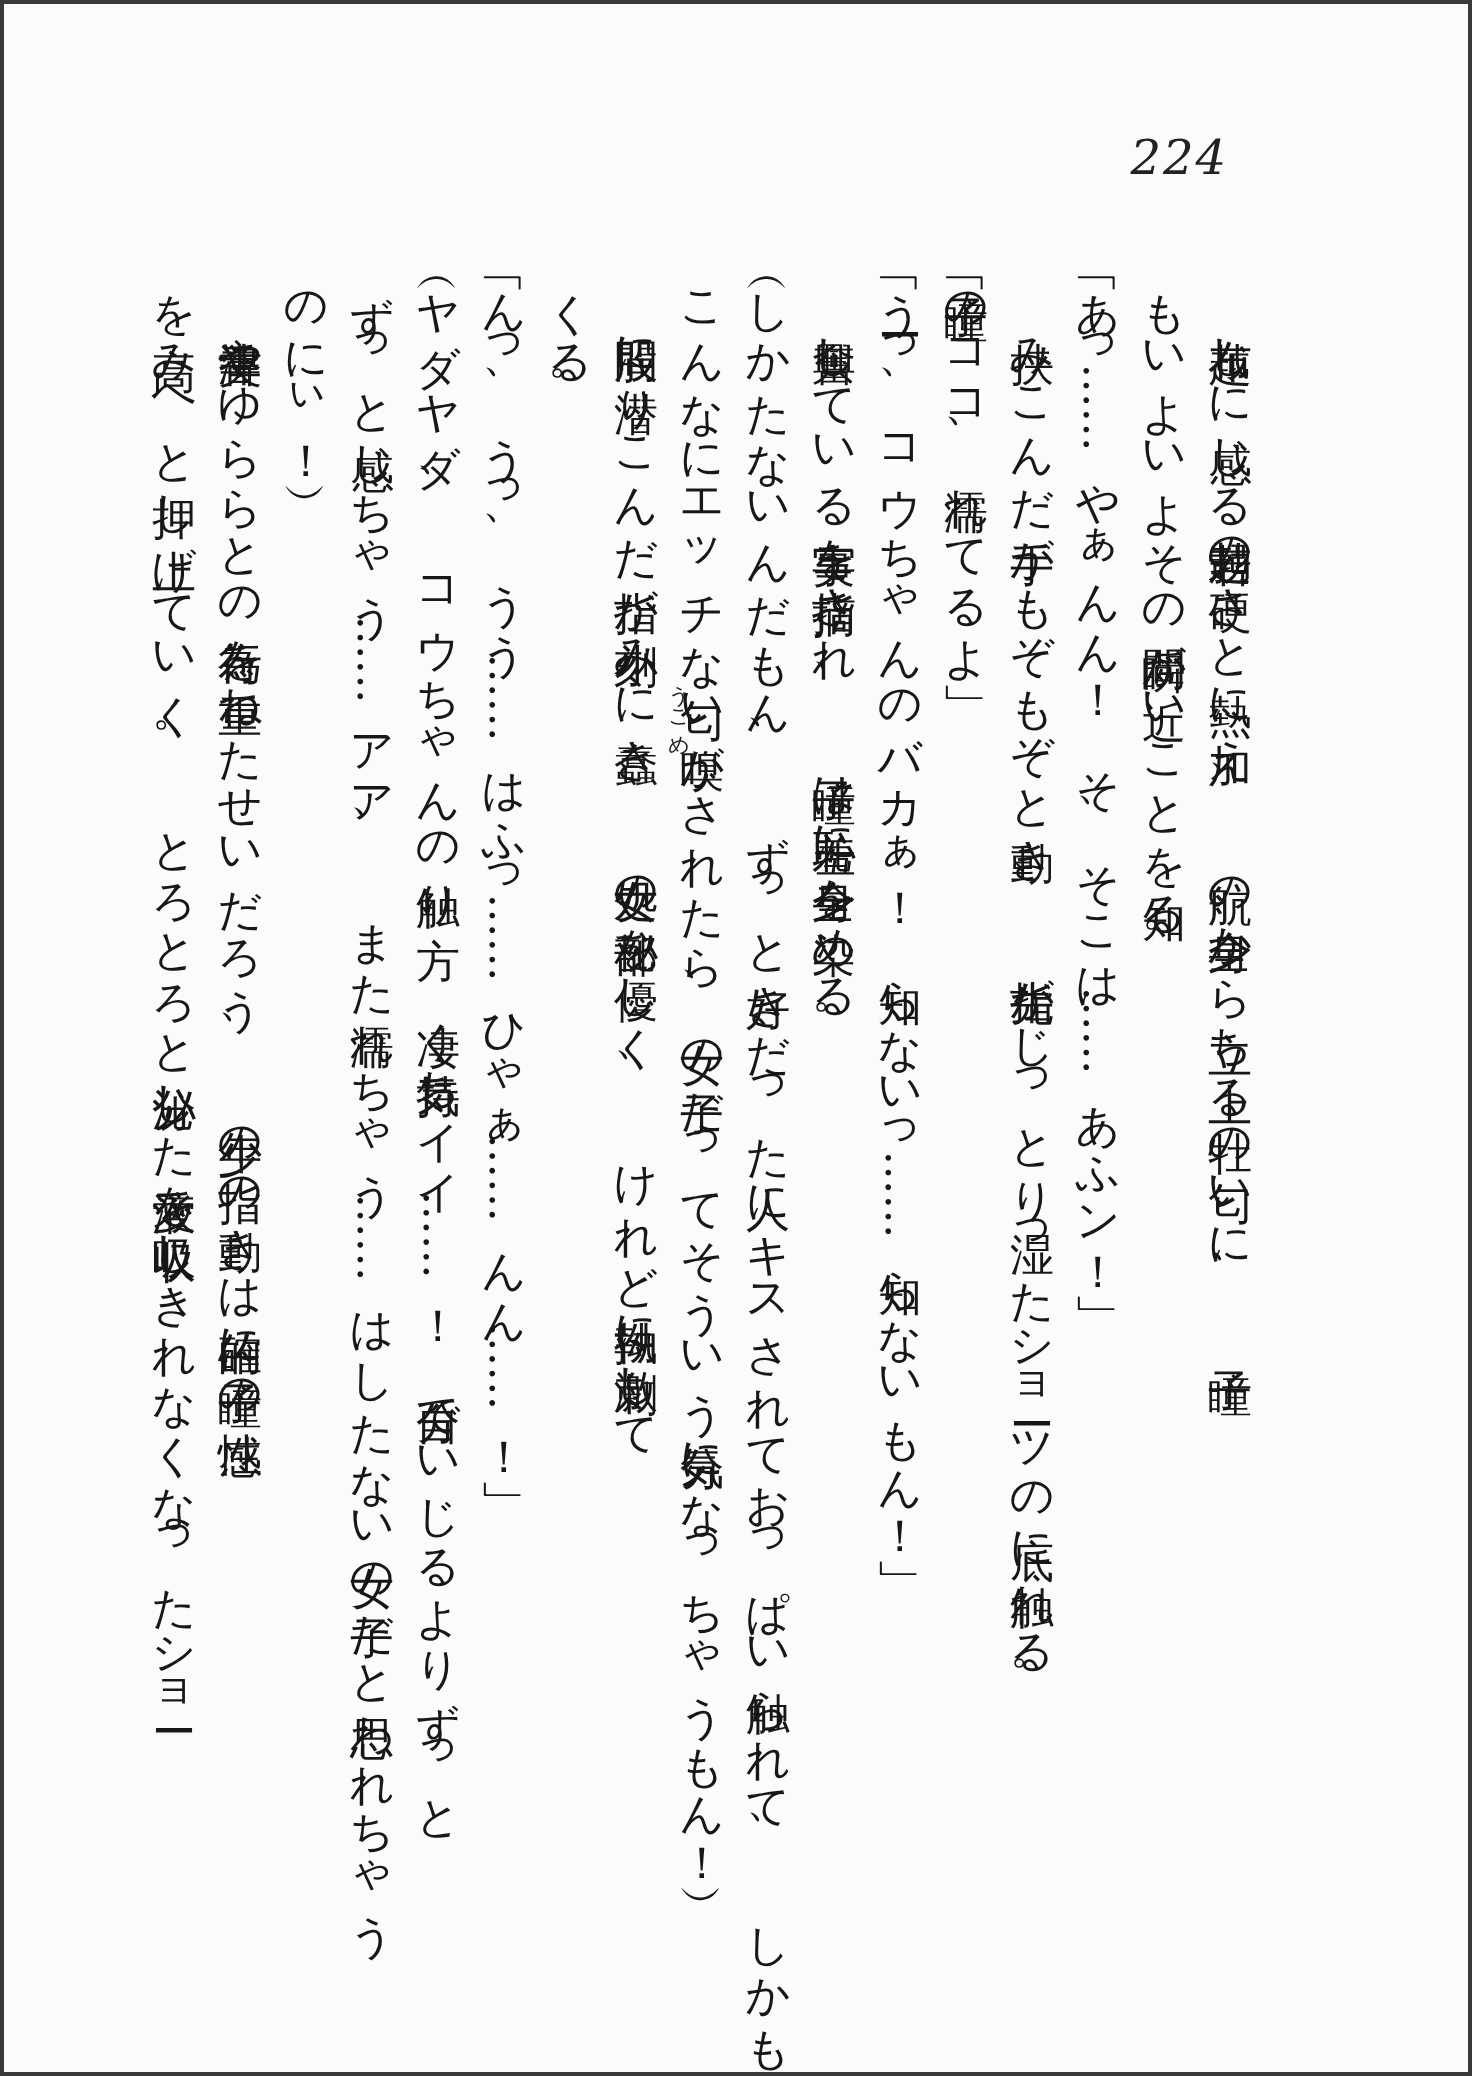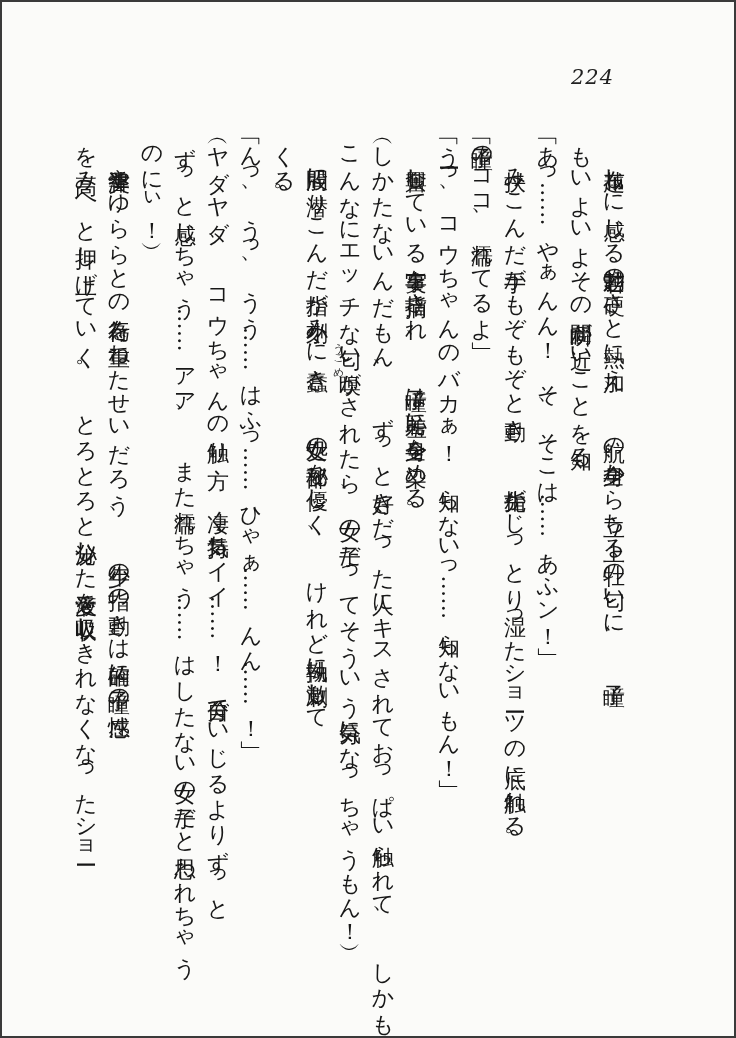--- a/index.html
+++ b/index.html
@@ -16,21 +16,21 @@
     box-sizing: border-box;
     border: 2px solid #3a3a3a;
     overflow: hidden;
     font-family: "DejaVu Serif", "Liberation Serif", serif;
     color: #171717;
   }
   .page-number {
     position: absolute;
     top: 63px;
     right: 120px;
-    font-size: 21px;
+    font-size: 24px;
     font-style: italic;
     letter-spacing: 1px;
     color: #222;
   }
   .text-block {
     position: absolute;
     top: 129px;
     right: 103px;
     height: 884px;
     writing-mode: vertical-rl;

